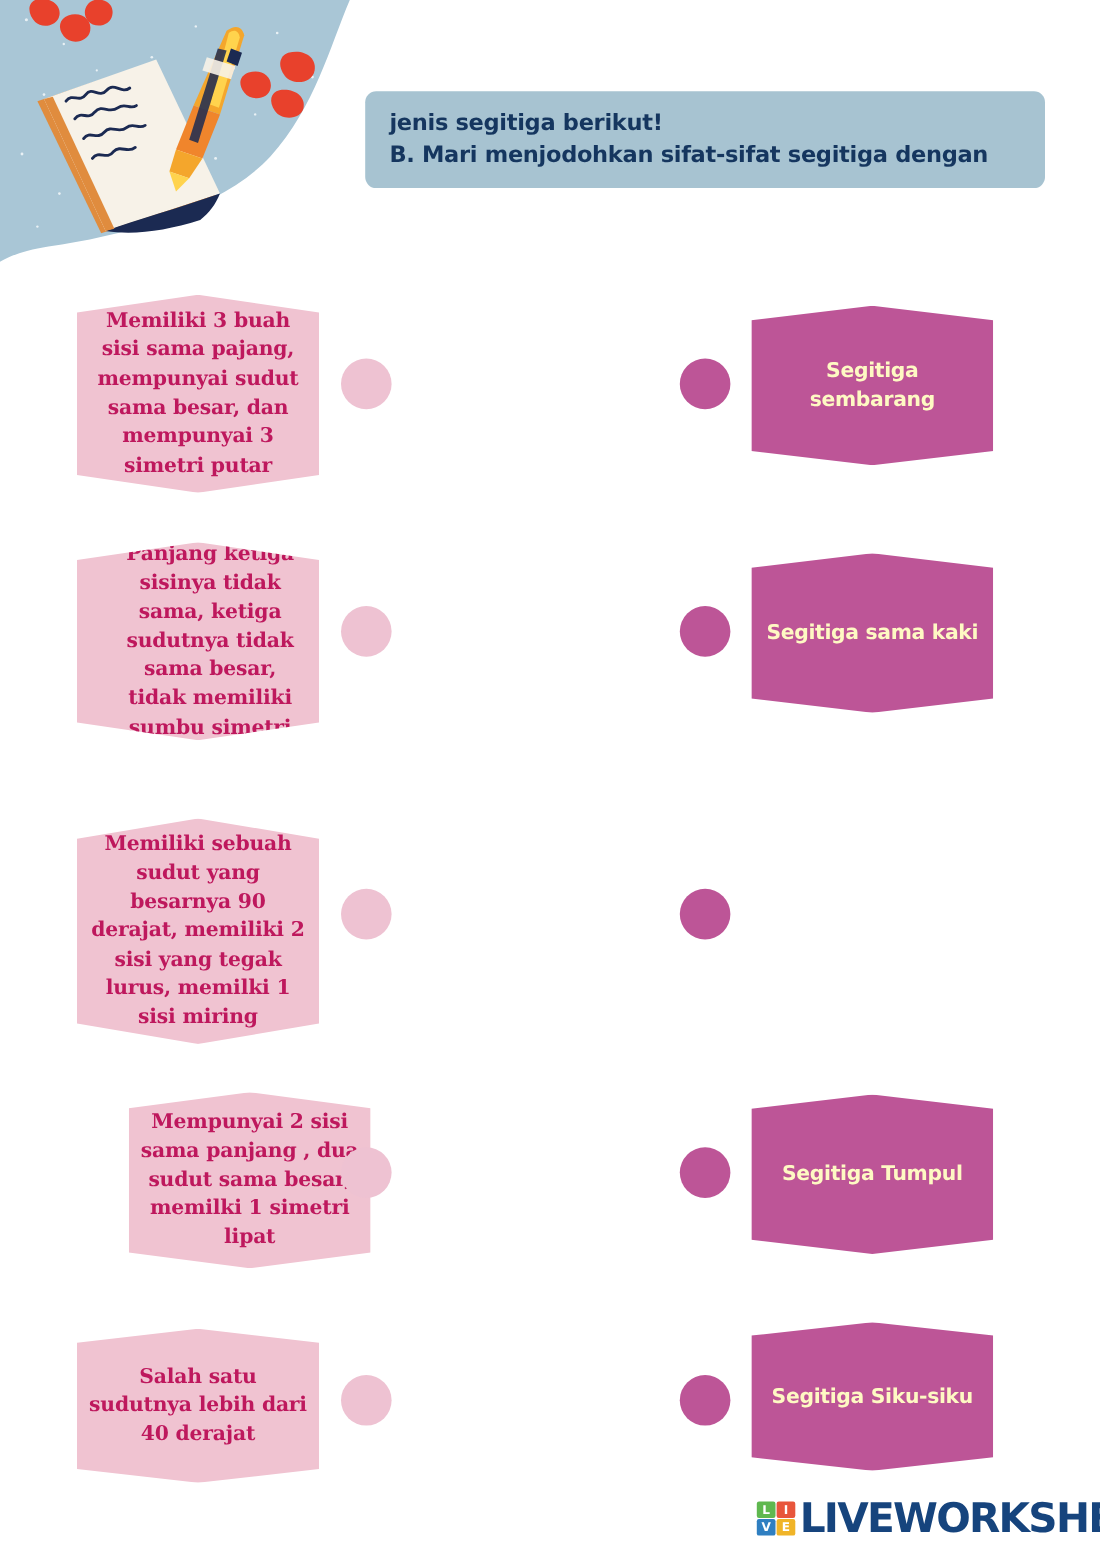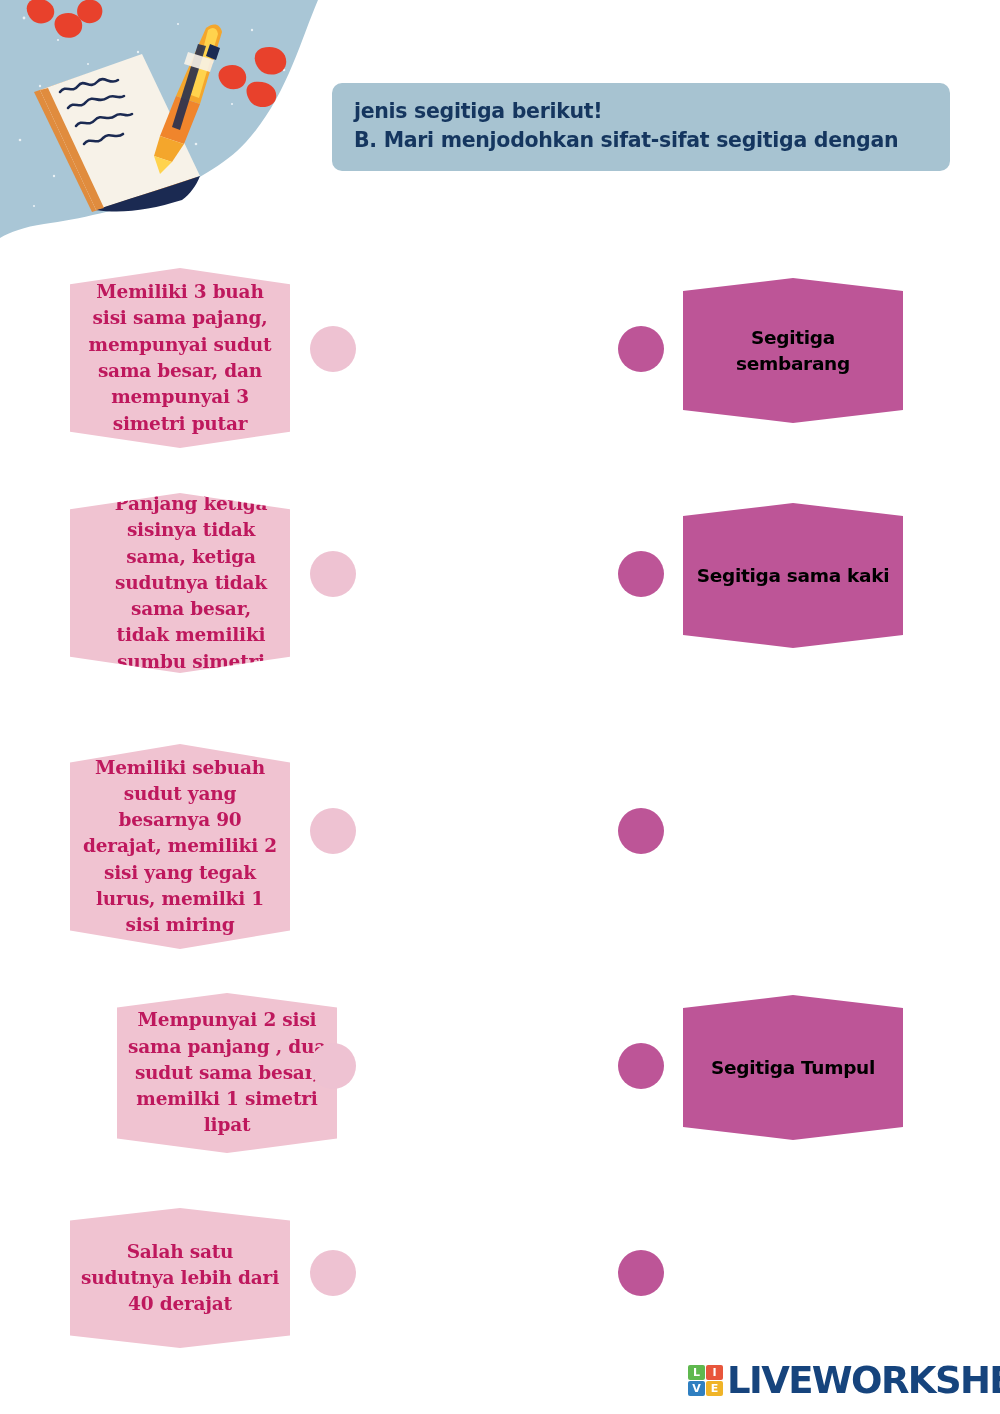--- a/index.html
+++ b/index.html
@@ -90,21 +90,21 @@
     left: 683px;
     width: 220px;
     background: #bd5597;
     padding: 14px 10px;
   }
   .hex-right .label {
     font-family: "DejaVu Sans", sans-serif;
     font-weight: bold;
     font-size: 18.5px;
     line-height: 1.36;
-    color: #000000;
+    color: #fef9c3;
     letter-spacing: -0.3px;
     text-align: center;
   }
 
   
   .dot {
     position: absolute;
     border-radius: 50%;
   }
   .dot-left {
@@ -274,20 +274,23 @@
         <div class="hex hex-right" style="height: 145px; top: 2px;">
           <div class="label">Segitiga Tumpul</div>
         </div>
       </div>
       <div class="match-row" style="position: absolute; top: 940px; height: 140px;">
         <div class="hex hex-left" style="height: 140px; top: 0px;">
           <div class="label">Salah satu sudutnya lebih dari 40 derajat</div>
         </div>
         <div class="dot dot-left" style="top: 42px;"></div>
         <div class="dot dot-right" style="top: 42px;"></div>
+        <div class="hex hex-right" style="height: 135px; top: -6px;">
+          <div class="label">Segitiga Siku-siku</div>
+        </div>
       </div>
     </div>
 
   <div id="footer-logo">
     <div id="logo-tiles">
       <span class="tile-l">L</span>
       <span class="tile-i">I</span>
       <span class="tile-v">V</span>
       <span class="tile-e">E</span>
     </div>

